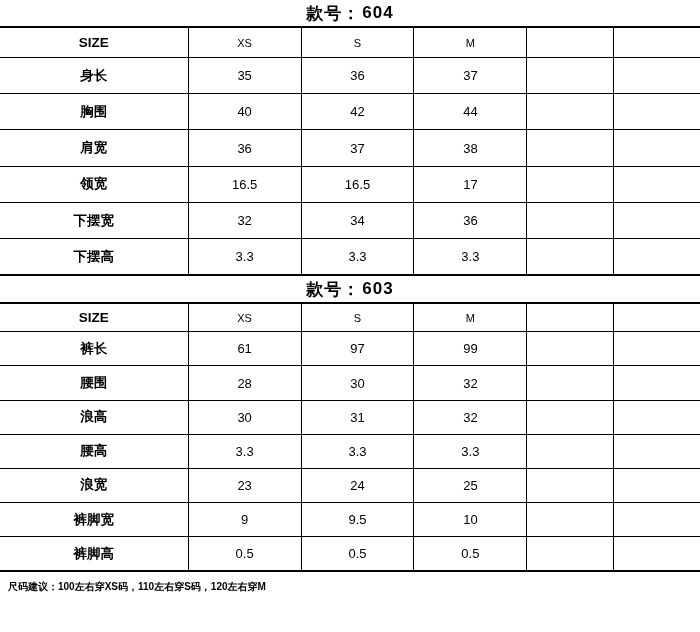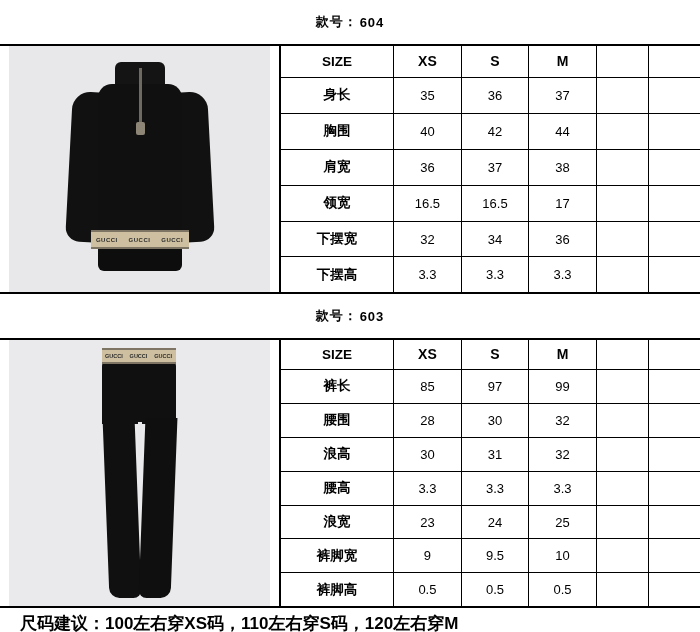--- a/index.html
+++ b/index.html
@@ -17,38 +17,39 @@
   }
   .page {
     width: 700px;
     height: 632px;
     position: relative;
     background: #fff;
   }
 
   
   .section-title {
-    height: 44px;
+    height: 26px;
     display: flex;
     align-items: center;
     justify-content: center;
-    font-size: 13px;
+    font-size: 17px;
     font-weight: bold;
     letter-spacing: 1px;
     background: #fff;
   }
   .section-title .label { margin-right: 2px; }
   .section-title .num { }
 
   
   .block {
     display: flex;
     align-items: stretch;
     border-top: 2px solid #000;
     border-bottom: 2px solid #000;
+    flex-direction: column;
   }
   .block-1 { height: 250px; }
   .block-2 { height: 270px; }
 
   .photo-cell {
     width: 281px;
     border-right: 2px solid #000;
     background: #fff;
     display: flex;
     align-items: center;
@@ -206,22 +207,22 @@
     table-layout: fixed;
   }
   table.size-table td, table.size-table th {
     border: 1px solid #000;
     text-align: center;
     vertical-align: middle;
     font-size: 13px;
     padding: 0;
   }
   table.size-table th {
-    font-weight: bold;
-    font-size: 14px;
+    font-weight: normal;
+    font-size: 11px;
   }
   table.size-table tr td:first-child,
   table.size-table tr th:first-child {
     font-weight: bold;
     font-size: 13.5px;
   }
   table.size-table td:first-child,
   table.size-table th:first-child { width: 100px; border-left: none; }
   table.size-table col.c-size { width: 100px; }
   table.size-table col.c-val { width: 60px; }
@@ -230,22 +231,22 @@
   table.size-table tr:first-child td { border-top: none; }
   table.size-table tr:last-child td { border-bottom: none; }
   table.size-table td:last-child,
   table.size-table th:last-child { border-right: none; }
 
   
   .footer-note {
     height: 30px;
     display: flex;
     align-items: center;
-    padding-left: 20px;
-    font-size: 17px;
+    padding-left: 8px;
+    font-size: 10px;
     font-weight: bold;
   }
 </style>
 </head>
 <body>
 
 <div class="page">
 
   <div class="section-title">
     <span class="label">款号：</span>
@@ -380,21 +381,21 @@
           <tr>
             <th>SIZE</th>
             <th>XS</th>
             <th>S</th>
             <th>M</th>
             <th></th>
             <th></th>
           </tr>
           <tr>
             <td>裤长</td>
-            <td>85</td>
+            <td>61</td>
             <td>97</td>
             <td>99</td>
             <td></td>
             <td></td>
           </tr>
           <tr>
             <td>腰围</td>
             <td>28</td>
             <td>30</td>
             <td>32</td>

